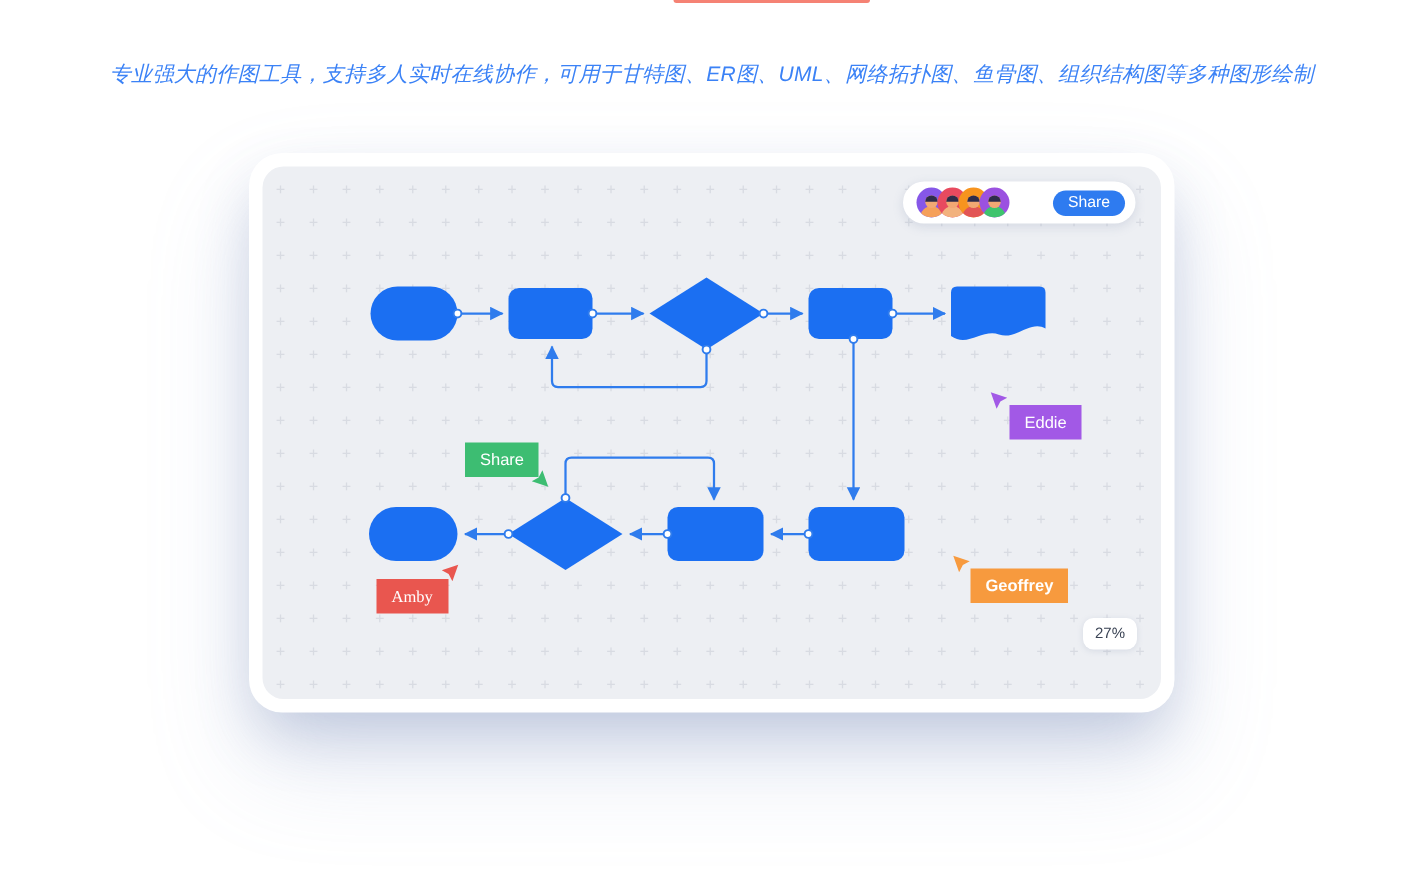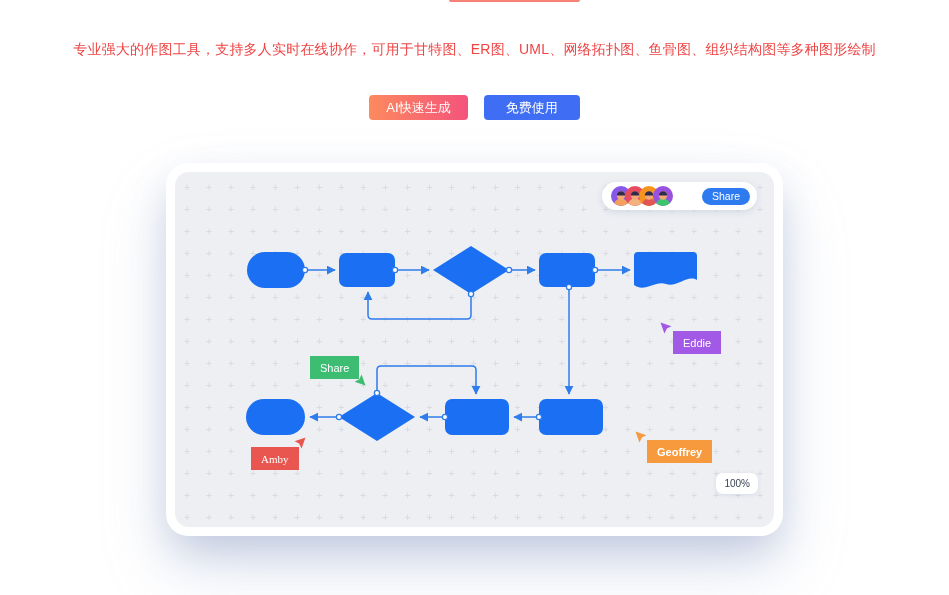--- a/index.html
+++ b/index.html
@@ -4,21 +4,21 @@
 <style>
   * { margin:0; padding:0; box-sizing:border-box; }
   html,body { width:949px; height:595px; background:#ffffff; overflow:hidden;
               font-family:"Liberation Sans","DejaVu Sans",sans-serif; }
 
   .top-accent { position:absolute; left:449px; top:0; width:131px; height:2px;
                 background:#f58274; border-radius:0 0 2px 2px; }
 
   .hero { padding-top:22px; text-align:center; }
   .hero h1 { font-size:35px; font-weight:800; color:#232c3d; letter-spacing:1px; line-height:1.2; }
-  .hero .subtitle { margin-top:19px; font-size:14px; color:#ef4444; letter-spacing:.2px; }
+  .hero .subtitle { margin-top:19px; font-size:14px; color:#3b82f6; letter-spacing:.2px;font-style:italic; }
 
   .cta-row { margin-top:36px; display:flex; justify-content:center; gap:16px; }
   .btn { display:inline-block; height:25px; line-height:25px; border-radius:4px;
          font-size:13px; color:#fff; border:none; cursor:pointer; }
   .btn-ai   { padding:0 17px; background:linear-gradient(90deg,#fc8a5e,#f4537b); }
   .btn-free { padding:0 22px; background:#3f6ef4; }
 
   
   .canvas-card { position:relative; width:617px; height:373px; margin:43px auto 0;
                  background:#fff; border-radius:22px; padding:9px;
@@ -63,24 +63,20 @@
                 border-radius:7px; padding:5px 8px; font-size:10px; color:#3a4354;
                 box-shadow:0 1px 4px rgba(110,125,160,.18); }
 </style>
 </head>
 <body>
 
 <div class="top-accent"></div>
 
 <div class="hero">
   <p class="subtitle">专业强大的作图工具，支持多人实时在线协作，可用于甘特图、ER图、UML、网络拓扑图、鱼骨图、组织结构图等多种图形绘制</p>
-  <div class="cta-row">
-    <button class="btn btn-ai">AI快速生成</button>
-    <button class="btn btn-free">免费使用</button>
-  </div>
 </div>
 
 <div class="canvas-card">
   <div class="canvas-inner">
 
     <div class="dot-grid">+ + + + + + + + + + + + + + + + + + + + + + + + + + + +
 + + + + + + + + + + + + + + + + + + + + + + + + + + + +
 + + + + + + + + + + + + + + + + + + + + + + + + + + + +
 + + + + + + + + + + + + + + + + + + + + + + + + + + + +
 + + + + + + + + + + + + + + + + + + + + + + + + + + + +
@@ -194,15 +190,15 @@
         </svg>
       <span class="pill"><span>Amby</span></span>
     </div>
     <div class="collab collab-geoffrey" style="color: rgb(247, 154, 62); font-weight: bold;">
       <svg class="cursor" viewBox="0 0 12 12">
         <path d="M0.5,0.5 L11.5,4.2 L6.9,6.6 L4.4,11.5 Z" fill="currentColor"></path>
         </svg>
       <span class="pill"><span>Geoffrey</span></span>
     </div>
 
-    <div class="zoom-badge">100%</div>
+    <div class="zoom-badge">27%</div>
   </div>
 </div>
 
 </body></html>

